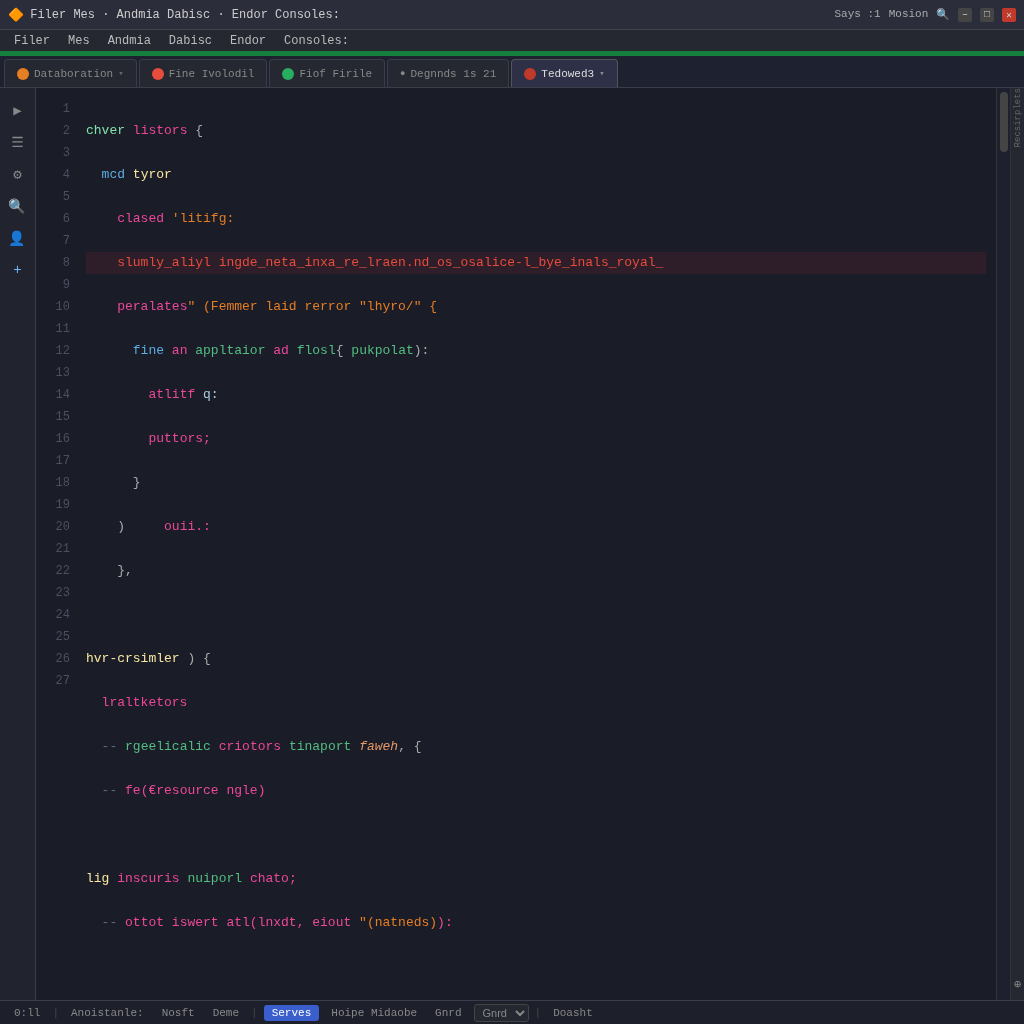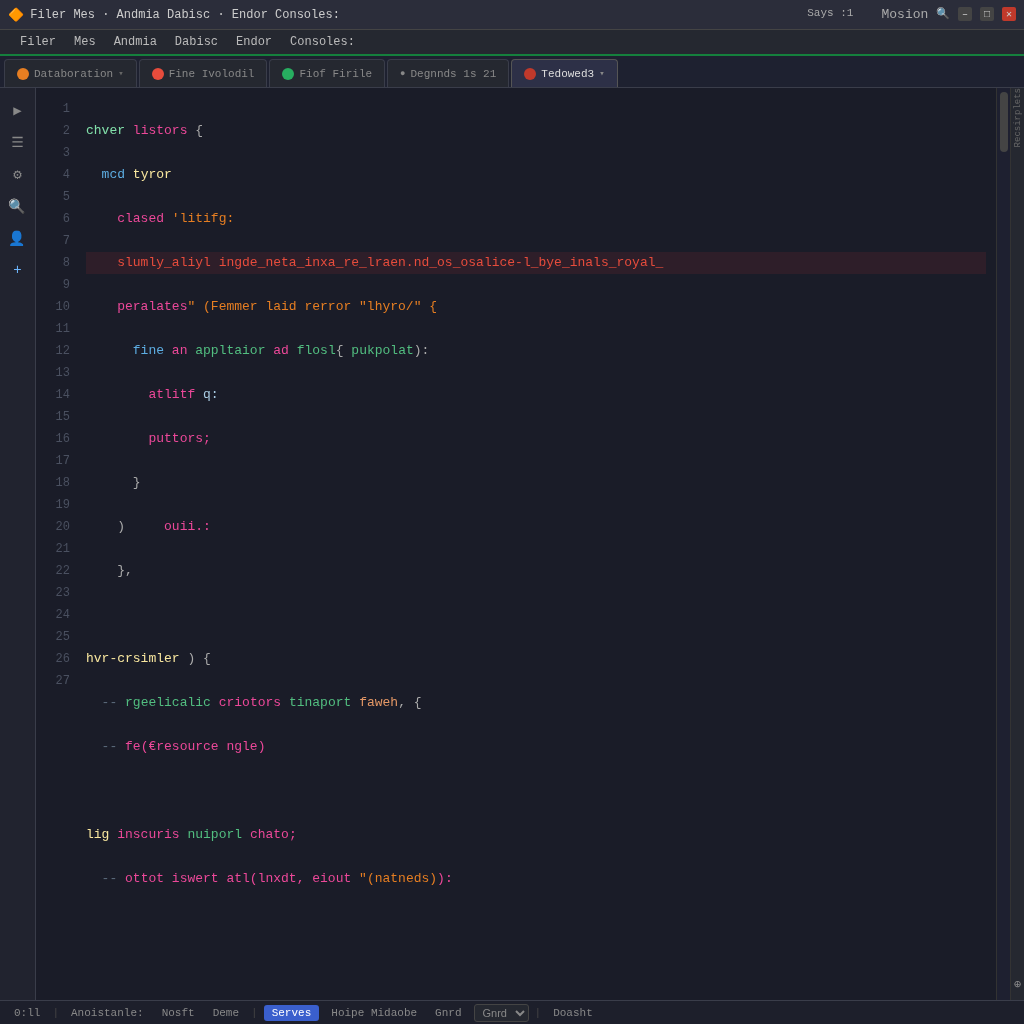--- a/index.html
+++ b/index.html
@@ -49,24 +49,24 @@
       background: #444;
     }
     .win-btn.close { background: #c0392b; }
 
     
     .menubar {
       height: 26px;
       background: #252830;
       display: flex;
       align-items: center;
-      padding: 0 12px;
+      padding: 0 6px;
       gap: 2px;
       flex-shrink: 0;
-      border-bottom: 2px solid #15803d;
+      border-bottom: 5px solid #15803d;
     }
     .menu-item {
       padding: 2px 8px;
       font-size: 12px;
       color: #bbb;
       cursor: pointer;
       border-radius: 3px;
     }
 
     
@@ -181,21 +181,21 @@
 
     
     .kw { color: #5dade2; }
     .kw2 { color: #82e0aa; margin-top: 16px; }
     .str { color: #e67e22; }
     .val { color: #a9cce3; }
     .punct { color: #aaa; }
     .plain { color: #ec4899; }
     .green { color: #52be80; }
     .yellow { color: #f9e79f; }
-    .orange { color: #e59866; }
+    .orange { color: #e59866; font-style: italic; }
     .red-line { color: #e74c3c; }
     .dash { color: #5d6d7e; }
 
     
     .right-scroll {
       width: 14px;
       background: #1e2030;
       border-left: 1px solid #333;
       display: flex;
       flex-direction: column;
@@ -251,21 +251,21 @@
 </head>
 <body>
 
 <div class="titlebar">
   <div class="titlebar-left">
     <span style="color:#e67e22;font-size:13px;">🔶</span>
     <span>Filer Mes · Andmia Dabisc · Endor Consoles:</span>
   </div>
   <div class="titlebar-right">
     <span style="font-size:11px;color:#aaa;">Says :1</span>
-    <span style="font-size:13px;color:#aaa;margin-left:20px;">Mosion</span>
+    <span style="font-size:11px;color:#aaa;">Mosion</span>
     <span style="font-size:11px;color:#888;">🔍</span>
     <div class="win-btn">–</div>
     <div class="win-btn">□</div>
     <div class="win-btn close">✕</div>
   </div>
 </div>
 
 <div class="menubar">
   <div class="menu-item">Filer</div>
   <div class="menu-item">Mes</div>
@@ -351,20 +351,21 @@
 <span class="code-line" style="background:rgba(200,50,50,0.12);">    <span class="red-line">slumly_aliyl ingde_neta_inxa_re_lraen.nd_os_osalice-l_bye_inals_royal_</span></span>
 <span class="code-line">    <span class="plain">peralates</span><span class="str">" (Femmer laid rerror "lhyro/" {</span></span>
 <span class="code-line">      <span class="kw">fine</span> <span class="plain">an</span> <span class="green">appltaior</span> <span class="plain">ad</span> <span class="green">flosl</span><span class="punct">{</span> <span class="green">pukpolat</span><span class="punct">):</span></span>
 <span class="code-line">        <span class="plain">atlitf</span> <span class="val">q:</span></span>
 <span class="code-line">        <span class="plain">puttors;</span></span>
 <span class="code-line">      <span class="punct">}</span></span>
 <span class="code-line">    <span class="punct">)</span>     <span class="plain">ouii.:</span></span>
 <span class="code-line">    <span class="punct">},</span></span>
 <span class="code-line"></span>
 <span class="code-line"><span class="yellow">hvr-crsimler</span> <span class="punct">)</span> <span class="punct">{</span></span>
+<span class="code-line">  <span class="plain">lraltketors</span></span>
 <span class="code-line">  <span class="dash">--</span> <span class="green">rgeelicalic</span> <span class="plain">criotors</span> <span class="green">tinaport</span> <span class="orange">faweh</span><span class="punct">, {</span></span>
 <span class="code-line">  <span class="dash">--</span> <span class="plain">fe(€resource ngle)</span></span>
 <span class="code-line"></span>
 <span class="code-line"><span class="yellow">lig</span> <span class="plain">inscuris</span> <span class="green">nuiporl</span> <span class="plain">chato;</span></span>
 <span class="code-line">  <span class="dash">--</span> <span class="plain">ottot iswert atl(lnxdt, eiout</span> <span class="str">"(natneds)</span><span class="plain">):</span></span>
 <span class="code-line"></span>
 
 
 
 

